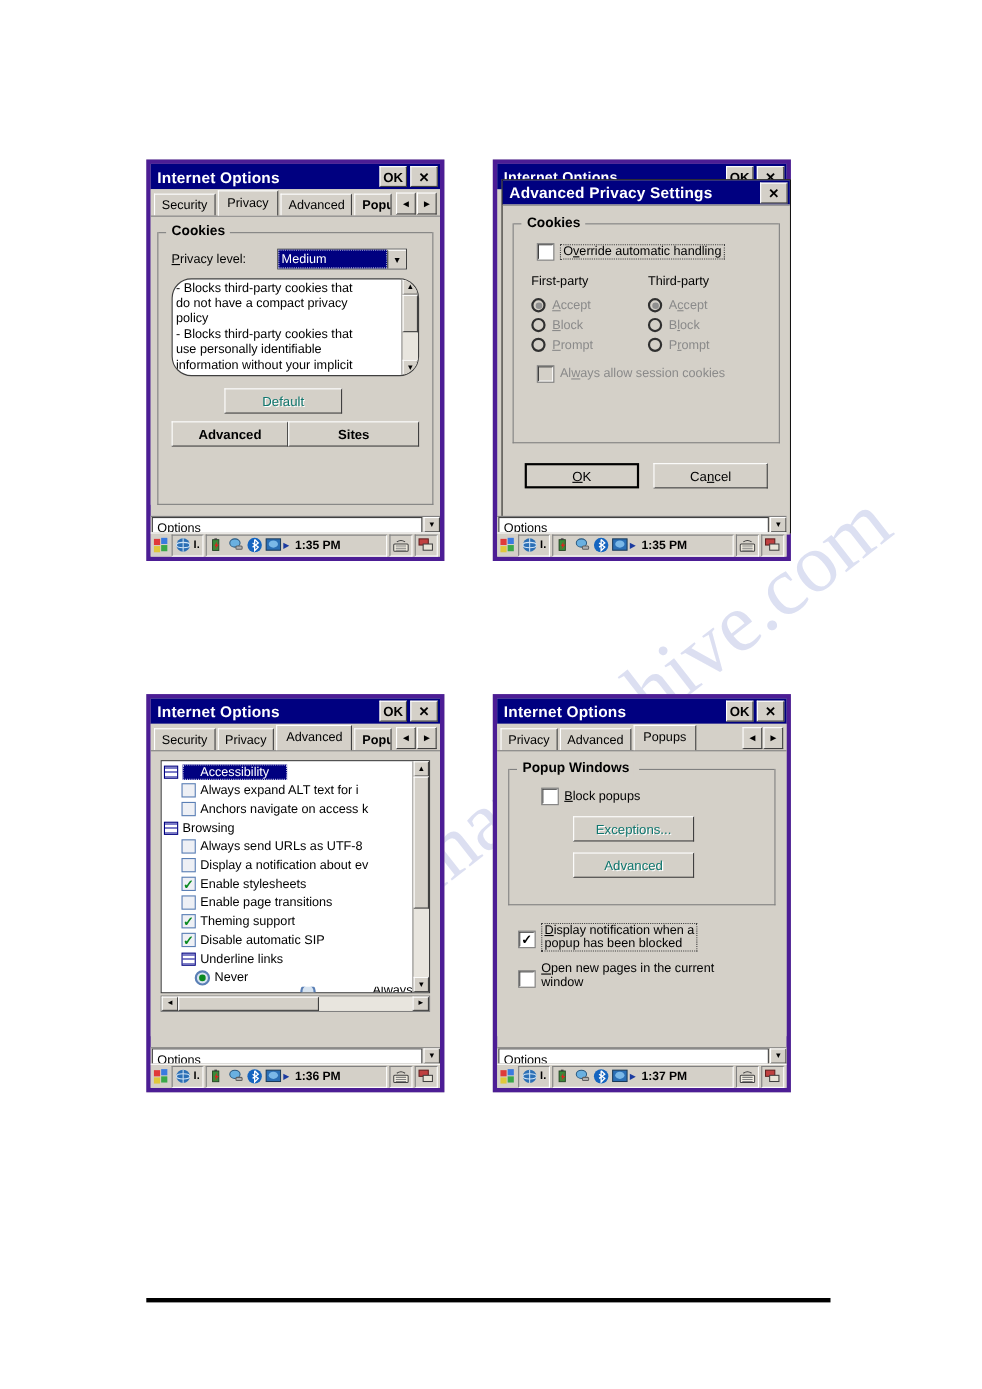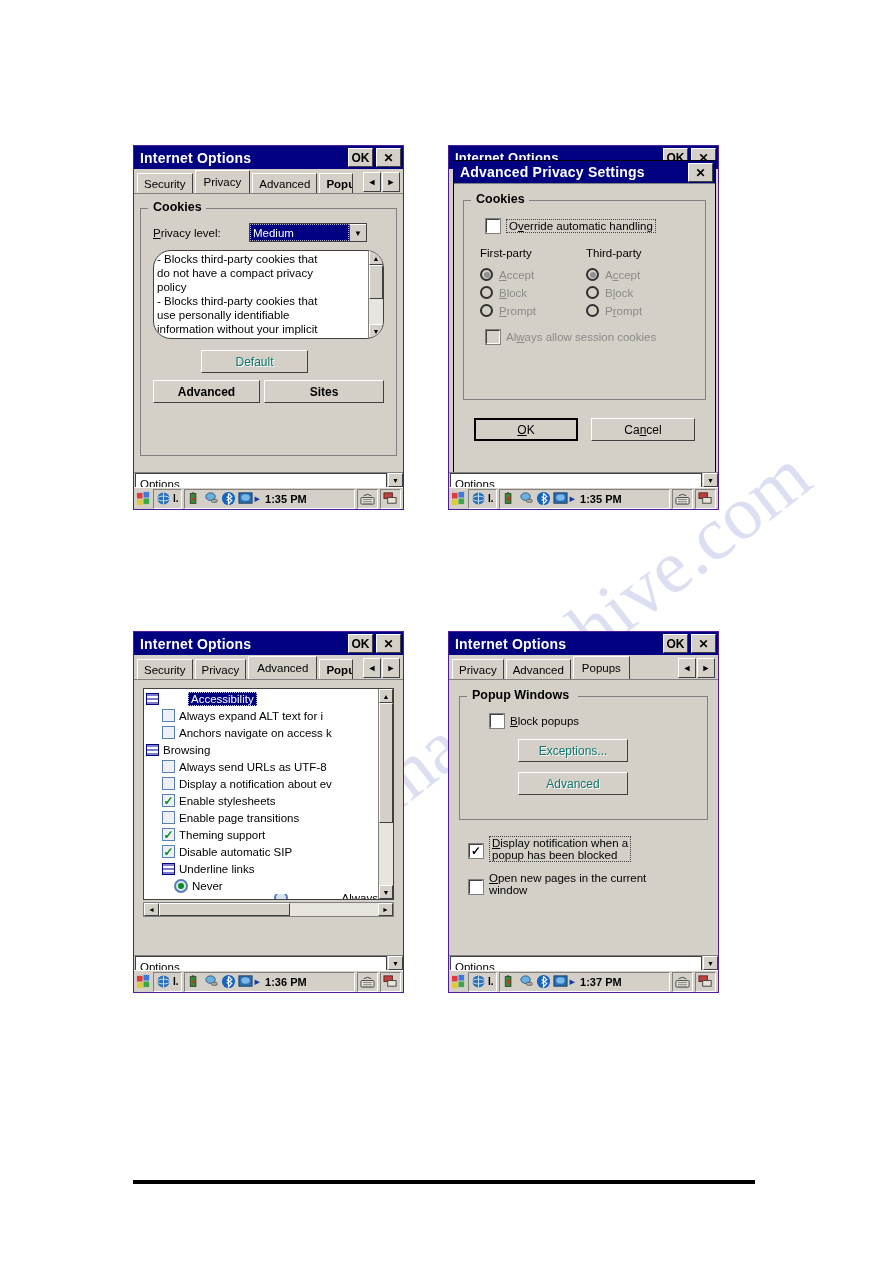--- a/index.html
+++ b/index.html
@@ -24,21 +24,21 @@
     color:#9aa4d8;
     opacity:.34;
     white-space:nowrap;
     transform-origin:left top;
   }
   #wm1 { left:352px; top:760px; transform:rotate(-38deg); }
 
   
   .device {
     position:absolute;
-    border:1px solid #4c1d95;
+    border:4px solid #4c1d95;
     background:#d4d0c8;
     font-size:11.5px;
     color:#000;
     z-index:10;
   }
   .dev1 { left:133px; top:145px;  width:271px; height:365px; }
   .dev2 { left:448px; top:145px;  width:271px; height:365px; }
   .dev3 { left:133px; top:631px;  width:271px; height:362px; }
   .dev4 { left:448px; top:631px;  width:271px; height:362px; }
 
@@ -213,21 +213,21 @@
     background:#eef0f5; border:1px solid #5a7fb5;
     display:flex; align-items:center; justify-content:center;
     color:#0a8a20; font-size:12px; font-weight:bold; line-height:1;
   }
   .lb-radio {
     width:14px; height:14px; flex:none; margin-right:4px; border-radius:50%;
     background:#d8e4f0; border:2px solid #5a7fb5;
     display:flex; align-items:center; justify-content:center;
   }
   .lb-radio .dot { width:6px; height:6px; border-radius:50%; background:#0a8a20; }
-  .sel { background:#000080; color:#fff; border:1px dotted #c0c0e0; padding:0 2px;margin-left:25px; }
+  .sel { background:#000080; color:#fff; border:1px dotted #c0c0e0; padding:0 15px; }
 
   .hscroll {
     height:15px; background:#d4d0c8; display:flex; align-items:stretch;
     border:1px solid #808080; margin-top:2px;
   }
   .hs-btn {
     width:15px; background:#d4d0c8;
     border-top:1px solid #fff; border-left:1px solid #fff;
     border-right:1px solid #404040; border-bottom:1px solid #404040;
     display:flex; align-items:center; justify-content:center; font-size:7px;

